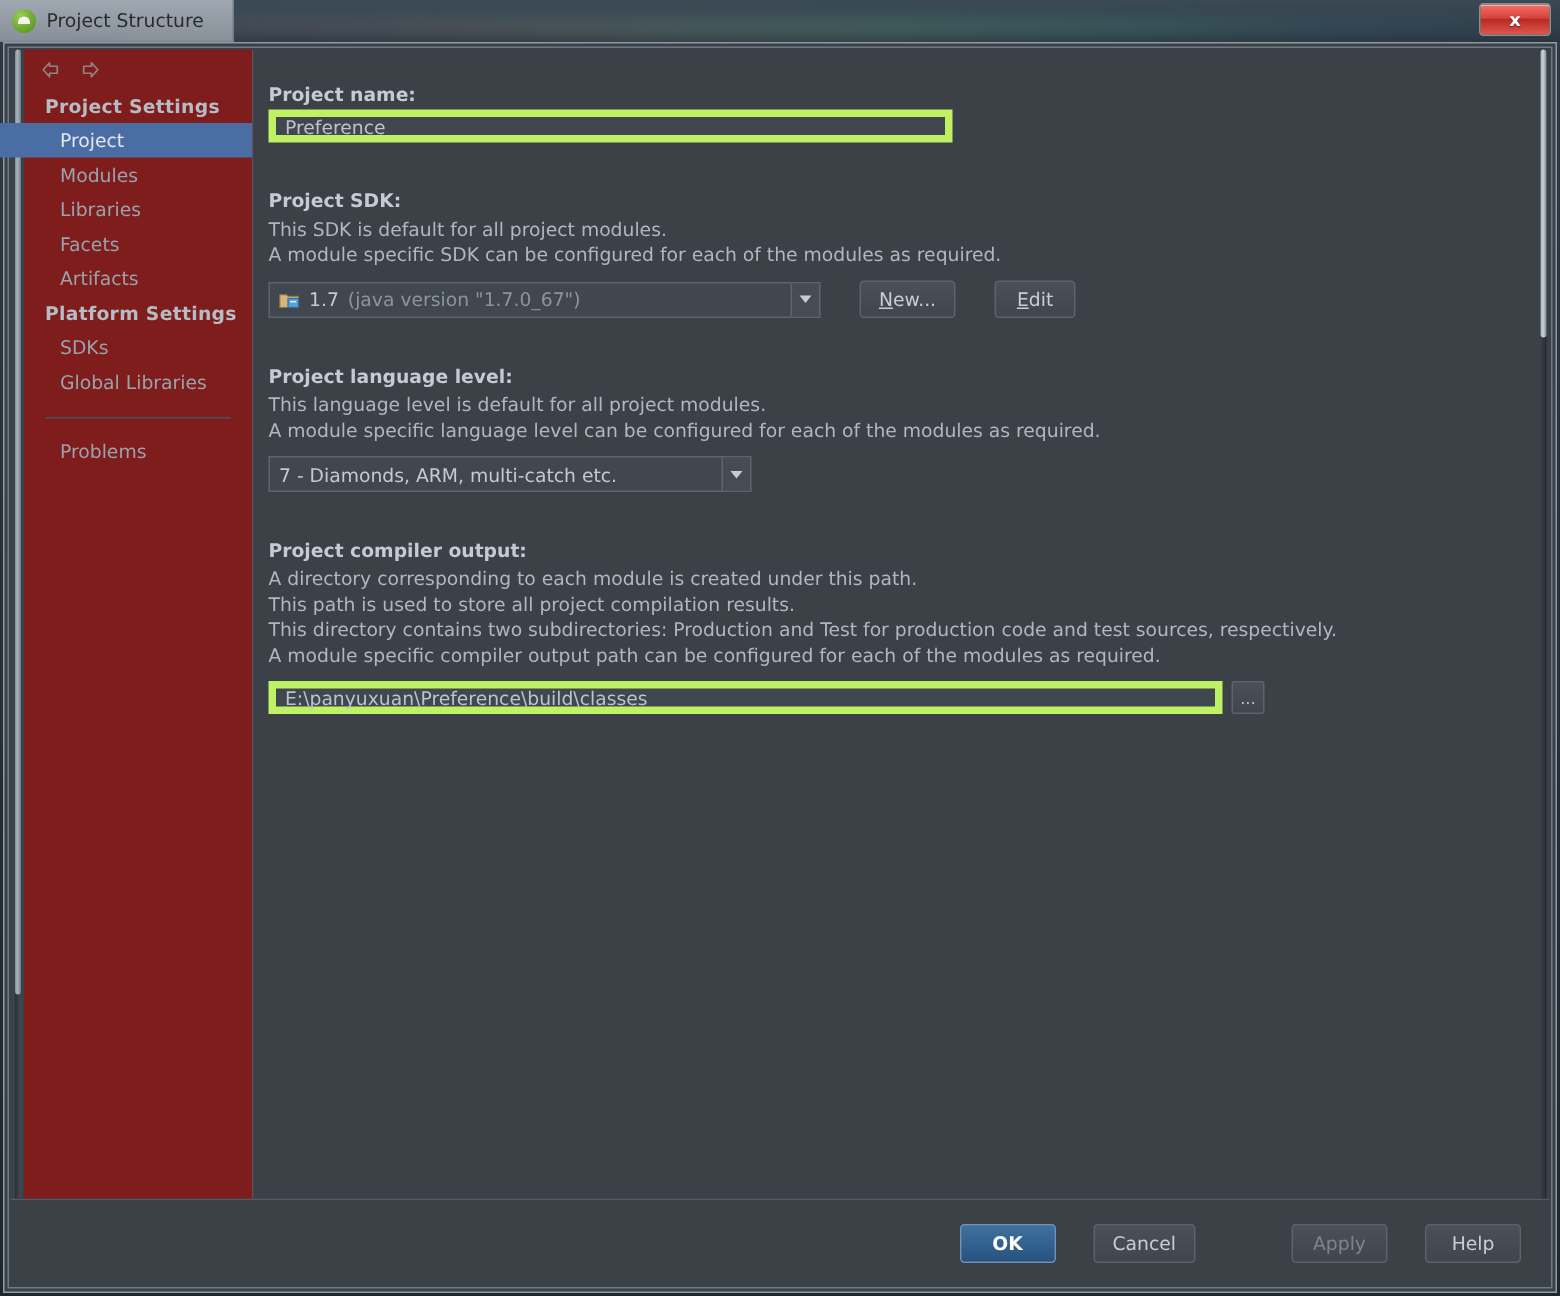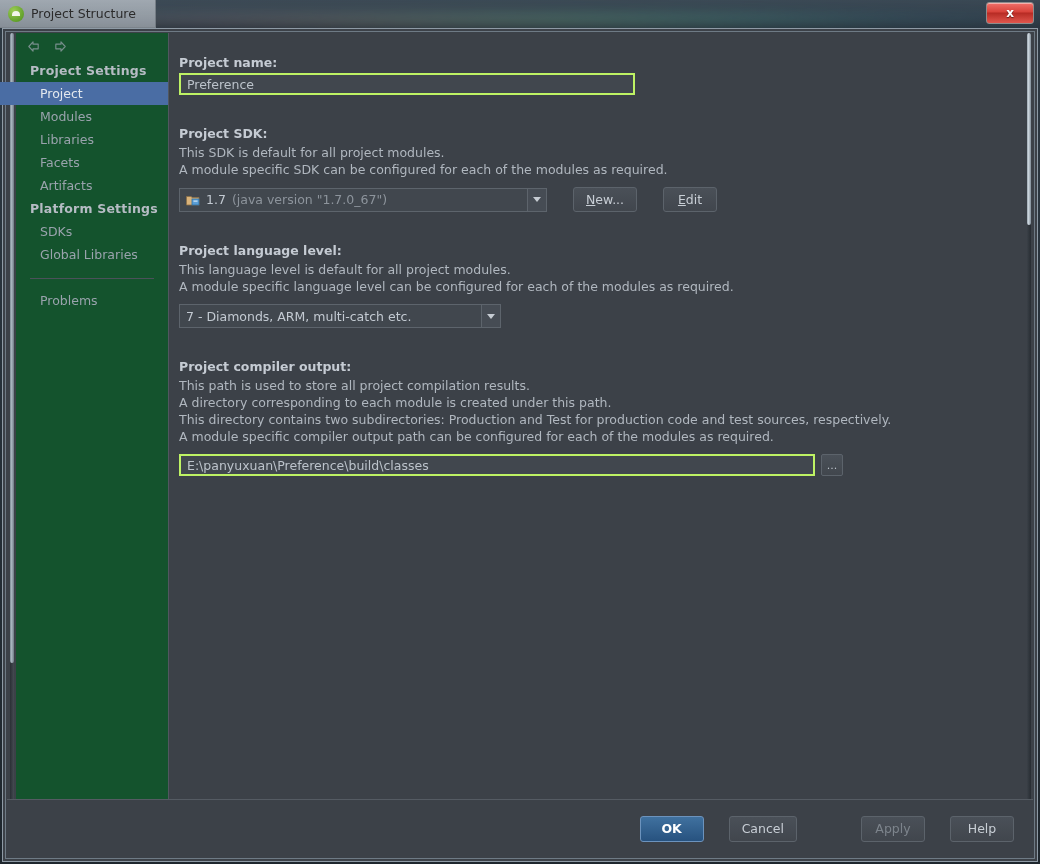--- a/index.html
+++ b/index.html
@@ -128,21 +128,21 @@
   }
   #left-rail-thumb {
     position: absolute; left: 3px; top: 0; width: 4px; height: 630px;
     background: linear-gradient(90deg, #7d8a95, #aab6c0 40%, #6d7983);
     border-radius: 2px;
   }
 
   
   #sidebar {
     width: 152px; flex: 0 0 152px;
-    background: #14532d;
+    background: #7f1d1d;
     border-right: 1px solid #515760;
     position: relative;
     padding-top: 0;
   }
   #nav-arrows {
     height: 26px;
     display: flex; align-items: center; gap: 12px;
     padding-left: 10px;
   }
   .nav-arrow {
@@ -196,21 +196,21 @@
     font-size: 12.5px; color: #b0b7bf; line-height: 17px;
     margin: 0;
   }
   .gap-sm { height: 9px; }
   .gap-md { height: 17px; }
 
   
   .text-input {
     height: 22px;
     background: #41474e;
-    border: 2px solid #bef264;
+    border: 5px solid #bef264;
     box-sizing: border-box;
     display: flex; align-items: center;
     padding: 0 6px;
     font-size: 12.5px;
     color: #bcc3cb;
     cursor: text;
   }
   #project-name-input { width: 456px; }
 
   
@@ -436,22 +436,22 @@
             <div class="combo-arrow">
                 <i></i>
               </div>
           </div>
         </div>
 
         <div class="gap-md"></div>
 
         <div class="section">
           <div class="section-title">Project compiler output:</div>
+          <p class="desc">A directory corresponding to each module is created under this path.</p>
           <p class="desc">This path is used to store all project compilation results.</p>
-          <p class="desc">A directory corresponding to each module is created under this path.</p>
           <p class="desc">This directory contains two subdirectories: Production and Test for production code and test sources, respectively.</p>
           <p class="desc">A module specific compiler output path can be configured for each of the modules as required.</p>
           <div class="gap-sm"></div>
           <div id="output-row">
             <div class="text-input" id="output-input">
               <span title="Compiler output path">E:\panyuxuan\Preference\build\classes</span>
             </div>
             <div id="browse-btn">
               <span>...</span>
             </div>

